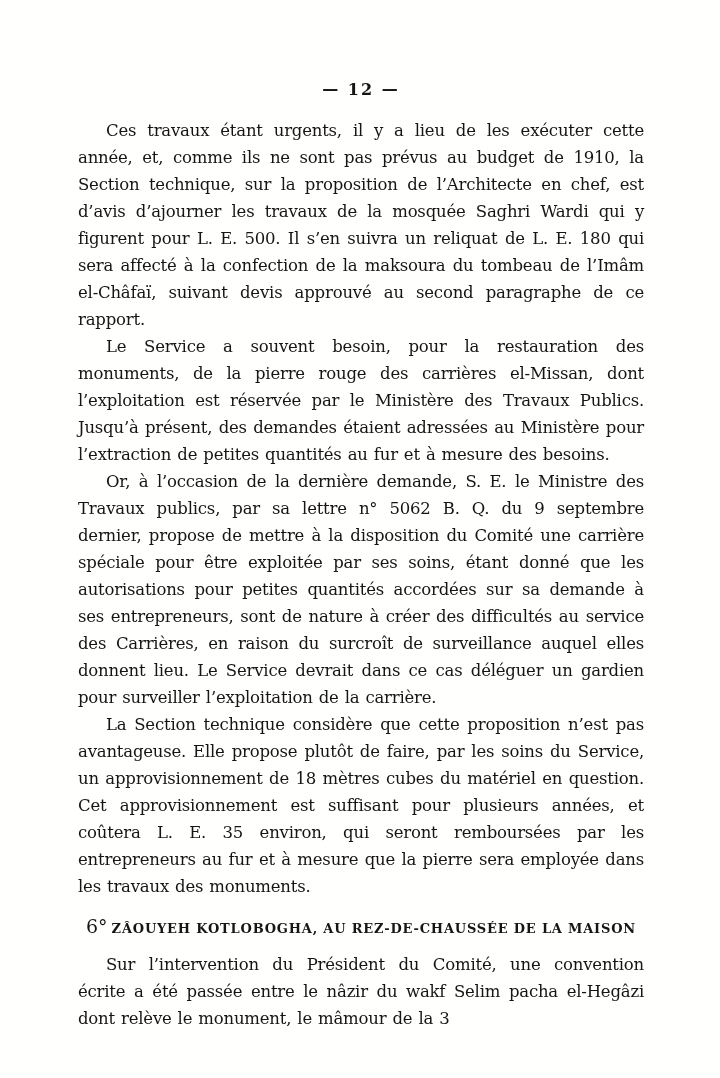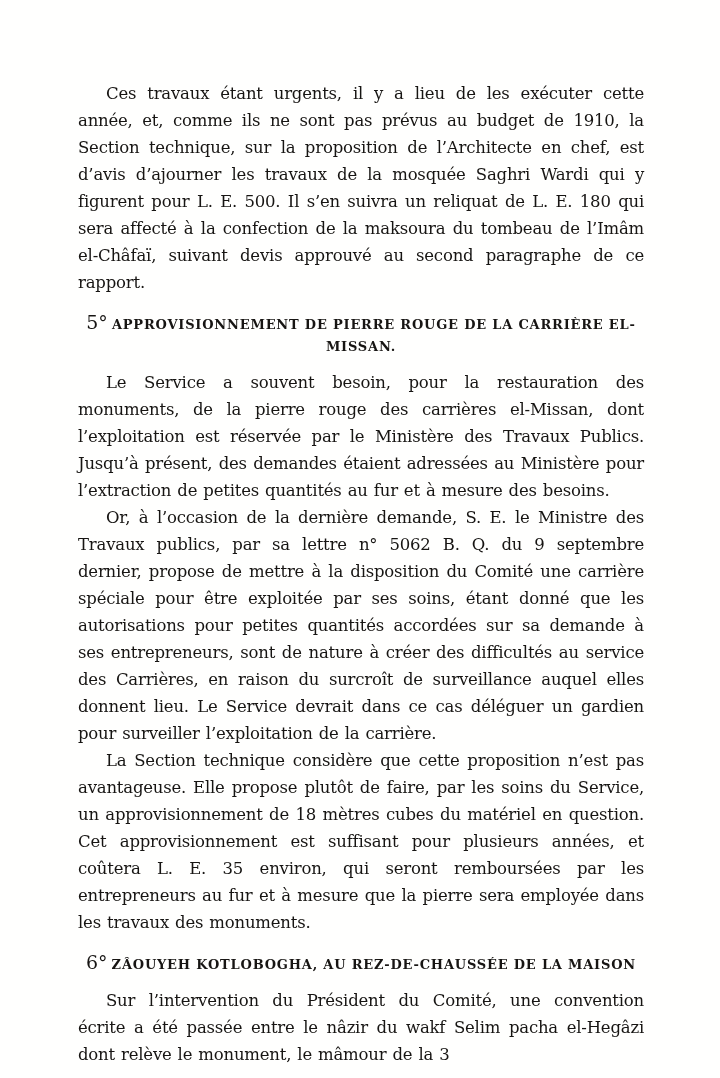--- a/index.html
+++ b/index.html
@@ -56,26 +56,24 @@
     display: block;
     margin-top: 3px;
   }
 </style>
 </head>
 <body>
 
 <div class="page">
   <div class="content">
 
+    <div class="pagenum">— 12 —</div>
 
     <p class="body">Ces travaux étant urgents, il y a lieu de les exécuter cette année, et, comme ils ne sont pas prévus au budget de 1910, la Section technique, sur la proposition de l’Architecte en chef, est d’avis d’ajourner les travaux de la mosquée Saghri Wardi qui y figurent pour L. E. 500. Il s’en suivra un reliquat de L. E. 180 qui sera affecté à la confection de la maksoura du tombeau de l’Imâm el-Châfaï, suivant devis approuvé au second paragraphe de ce rapport.</p>
 
-    <div class="heading">
-      <span class="num">5°</span><span>APPROVISIONNEMENT DE PIERRE ROUGE DE LA CARRIÈRE EL-MISSAN.</span>
-    </div>
 
     <p class="body">Le Service a souvent besoin, pour la restauration des monuments, de la pierre rouge des carrières el-Missan, dont l’exploitation est réservée par le Ministère des Travaux Publics. Jusqu’à présent, des demandes étaient adressées au Ministère pour l’extraction de petites quantités au fur et à mesure des besoins.</p>
 
     <p class="body">Or, à l’occasion de la dernière demande, S. E. le Ministre des Travaux publics, par sa lettre n° 5062 B. Q. du 9 septembre dernier, propose de mettre à la disposition du Comité une carrière spéciale pour être exploitée par ses soins, étant donné que les autorisations pour petites quantités accordées sur sa demande à ses entrepreneurs, sont de nature à créer des difficultés au service des Carrières, en raison du surcroît de surveillance auquel elles donnent lieu. Le Service devrait dans ce cas déléguer un gardien pour surveiller l’exploitation de la carrière.</p>
 
     <p class="body">La Section technique considère que cette proposition n’est pas avantageuse. Elle propose plutôt de faire, par les soins du Service, un approvisionnement de 18 mètres cubes du matériel en question. Cet approvisionnement est suffisant pour plusieurs années, et coûtera L. E. 35 environ, qui seront remboursées par les entrepreneurs au fur et à mesure que la pierre sera employée dans les travaux des monuments.</p>
 
     <div class="heading">
       <span class="num">6°</span><span>ZÂOUYEH KOTLOBOGHA, AU REZ-DE-CHAUSSÉE DE LA MAISON</span>
     </div>

